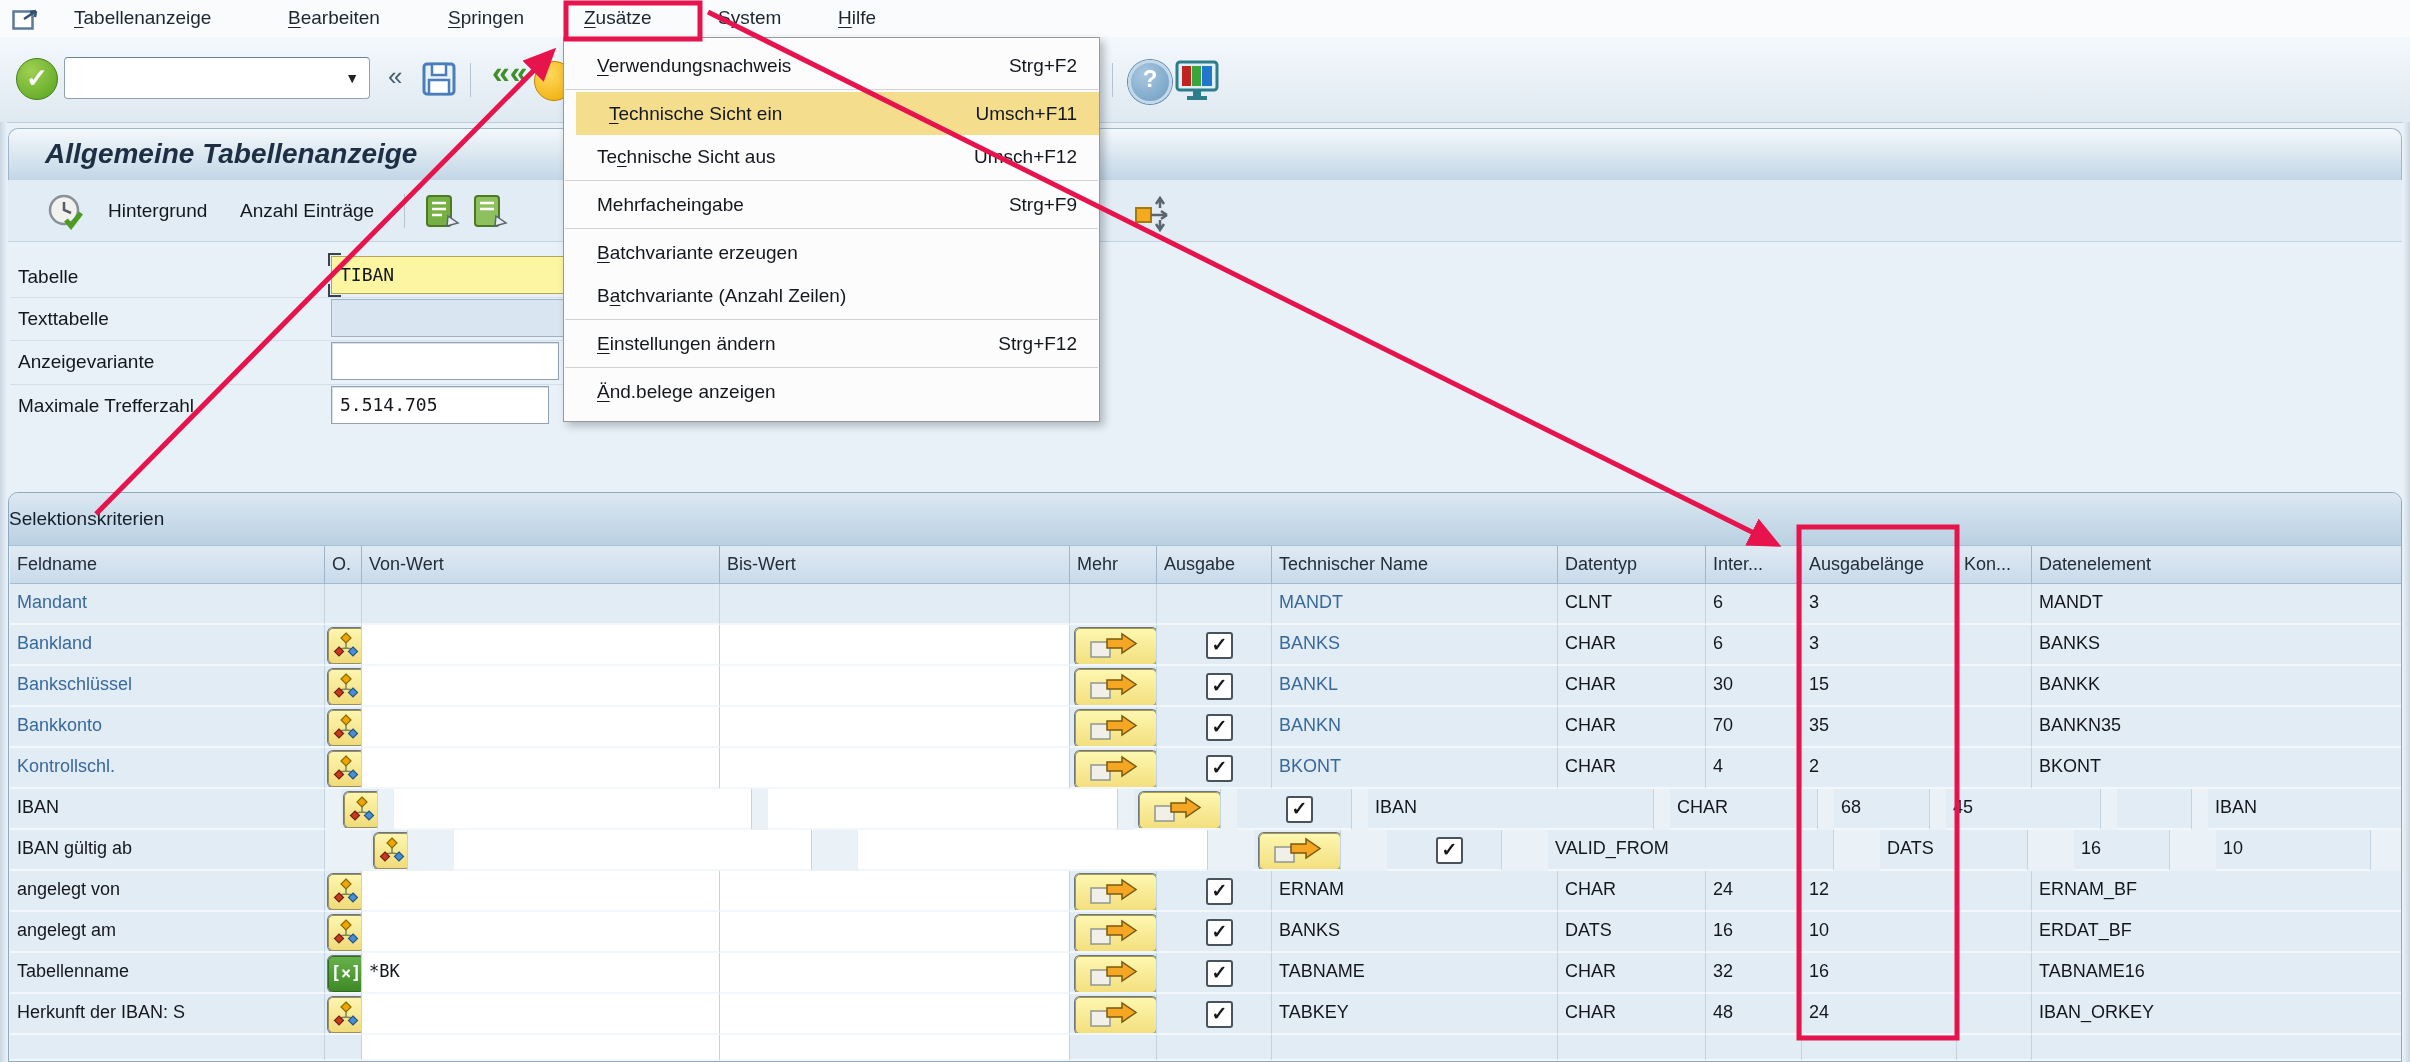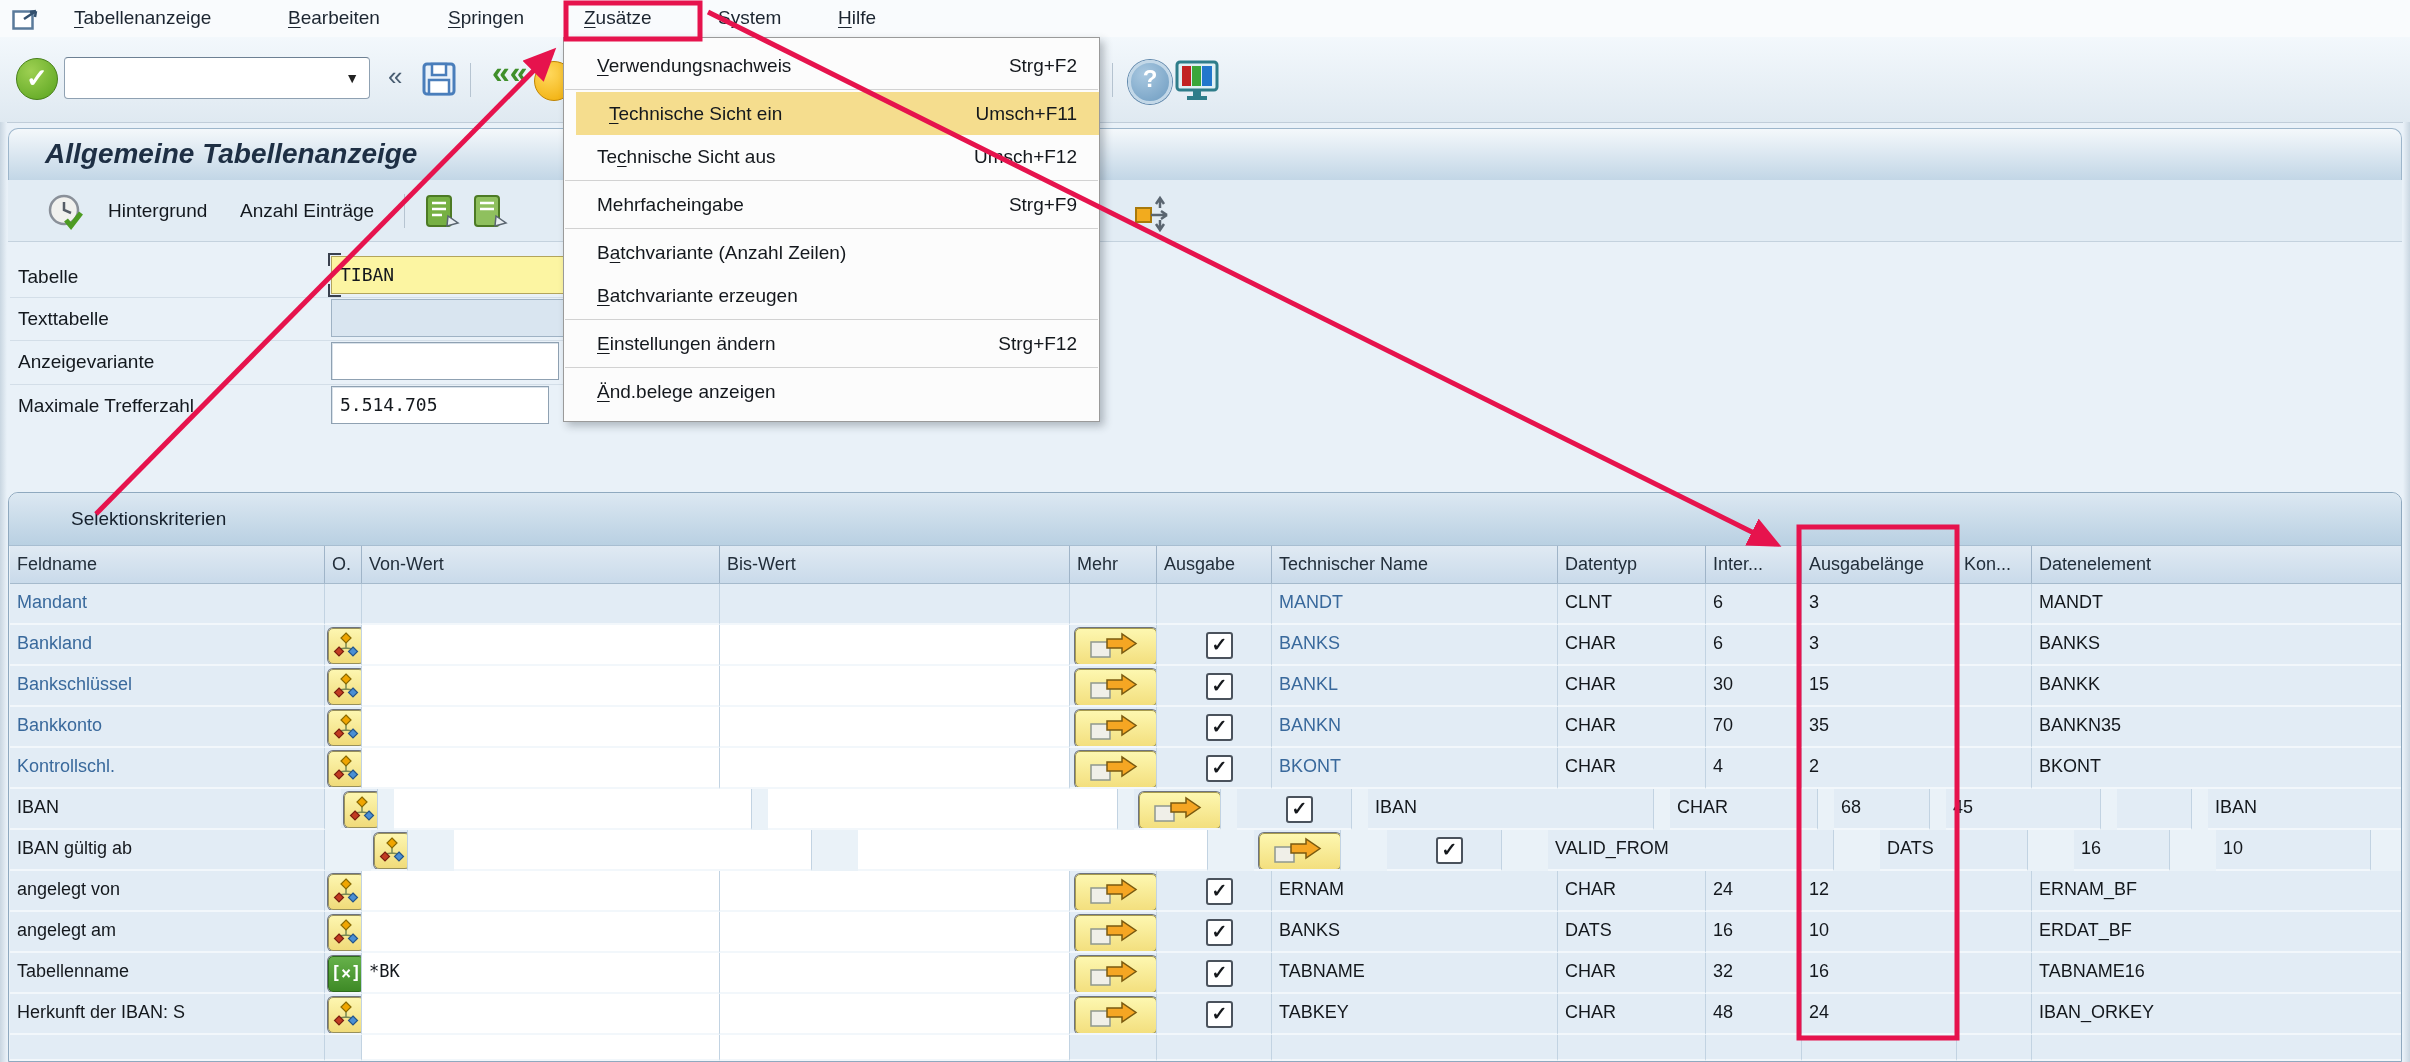--- a/index.html
+++ b/index.html
@@ -47,21 +47,21 @@
   .f-ro{background:#d9e5f0;border:1px solid #9fb2c4;}
   .f-in{background:#ffffff;border:1px solid #8fa1b2;box-shadow:inset 1px 1px 0 #d9e2ea;}
   .fcorner{position:absolute;width:11px;height:11px;border:2px solid #39404e;}
   .fc-tl{left:-4px;top:-4px;border-right:none;border-bottom:none;}
   .fc-bl{left:-4px;bottom:-4px;border-right:none;border-top:none;}
 
   
   .groupbox{position:absolute;left:8px;top:492px;width:2394px;height:570px;background:#eaf2f8;
             border:1px solid #8fa9bf;border-radius:10px 10px 0 0;box-sizing:border-box;overflow:hidden;}
   .group-header{height:52px;background:linear-gradient(#dce8f2,#b9d0e2);border-bottom:1px solid #a8bed1;border-radius:9px 9px 0 0;}
-  .group-title{margin-left:62px;line-height:52px;font-size:19px;color:#16202c;}
+  .group-title{line-height:52px;font-size:19px;color:#16202c;}
   .sel-table{position:absolute;left:1px;top:53px;width:2392px;}
   .hrow{display:grid;height:37px;background:linear-gradient(#e0eaf3,#c9daea);border-bottom:1px solid #a5bacc;}
   .hcell{border-right:1px solid #9fb4c8;font-size:18px;line-height:36px;padding-left:7px;color:#222e3a;white-space:nowrap;overflow:hidden;}
   .drow{display:grid;height:41px;}
   .c{box-sizing:border-box;border-right:1px solid #c2d3e2;border-bottom:2px solid #f2f7fb;background:#e2ecf5;
      padding-left:7px;font-size:18px;line-height:37px;white-space:nowrap;overflow:hidden;}
   .c.white{background:#ffffff;}
   .c.blue{color:#39699c;}
   .c.icon-cell{padding:3px 0 0 3px;line-height:normal;}
   .c.mono{font-family:"DejaVu Sans Mono",monospace;font-size:17px;}
@@ -460,22 +460,22 @@
   </div>
 
   <div class="menu" id="ctx-menu">
       <div class="menu-item"><u>V</u>erwendungsnachweis<span class="sc">Strg+F2</span></div>
       <div class="menu-sep"></div>
       <div class="menu-item hl"><u>T</u>echnische Sicht ein<span class="sc">Umsch+F11</span></div>
       <div class="menu-item">Te<u>c</u>hnische Sicht aus<span class="sc">Umsch+F12</span></div>
       <div class="menu-sep"></div>
       <div class="menu-item">Mehrfacheingabe<span class="sc">Strg+F9</span></div>
       <div class="menu-sep"></div>
+      <div class="menu-item"><u>B</u>atchvariante erzeugen</div>
       <div class="menu-item">B<u>a</u>tchvariante (Anzahl Zeilen)</div>
-      <div class="menu-item"><u>B</u>atchvariante erzeugen</div>
       <div class="menu-sep"></div>
       <div class="menu-item"><u>E</u>instellungen ändern<span class="sc">Strg+F12</span></div>
       <div class="menu-sep"></div>
       <div class="menu-item"><u>Ä</u>nd.belege anzeigen</div>
     </div>
 
   <svg class="annot-svg" width="2410" height="1062" viewBox="0 0 2410 1062">
     <defs>
       <marker id="ah" markerWidth="8" markerHeight="7" refX="5.4" refY="3" orient="auto">
         <path d="M0,0 L6.6,3 L0,6 z" class="annot-fill" fill="#e6134d"></path>

